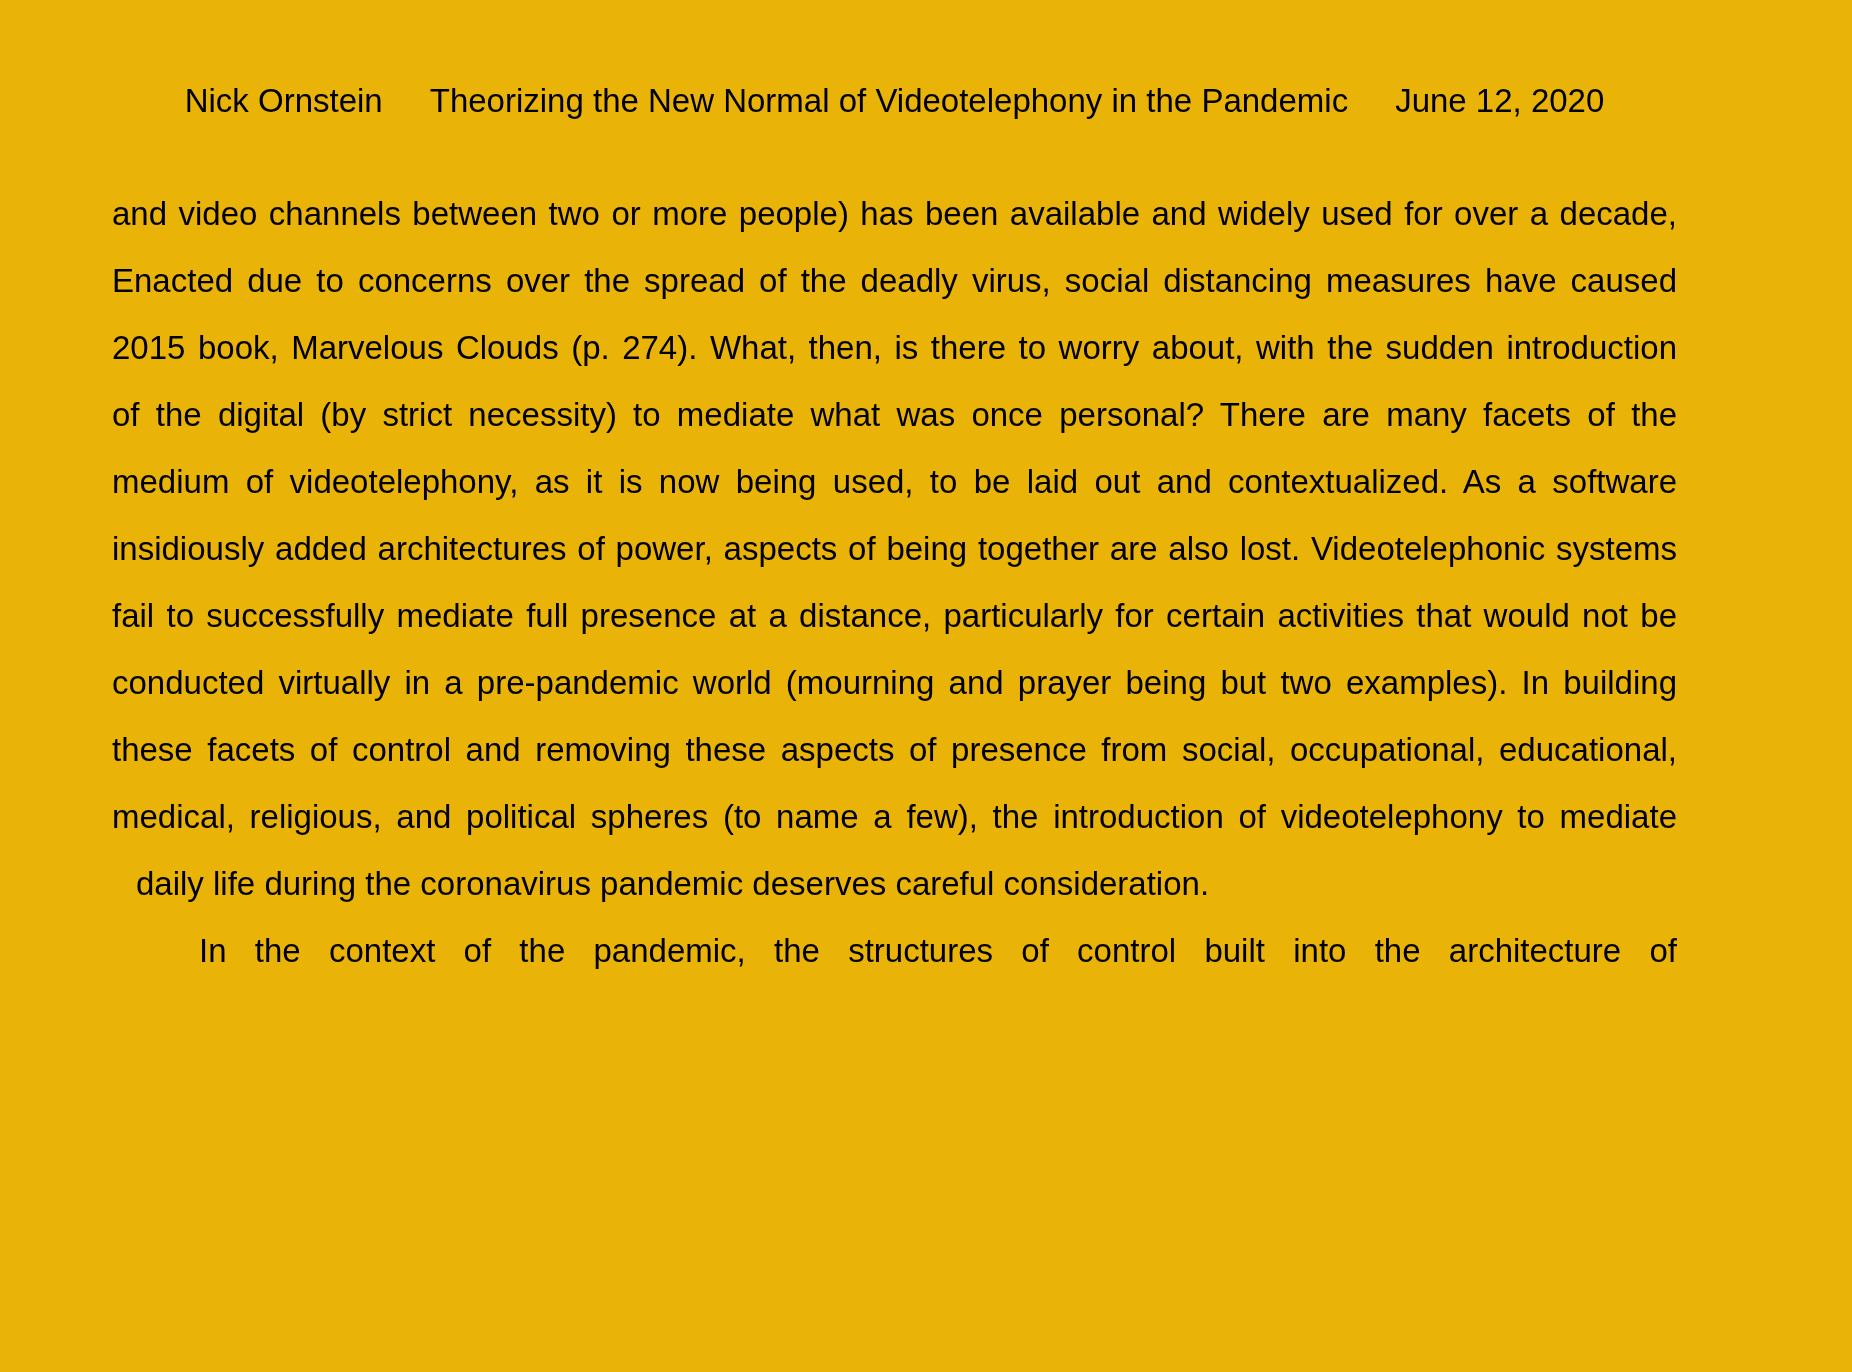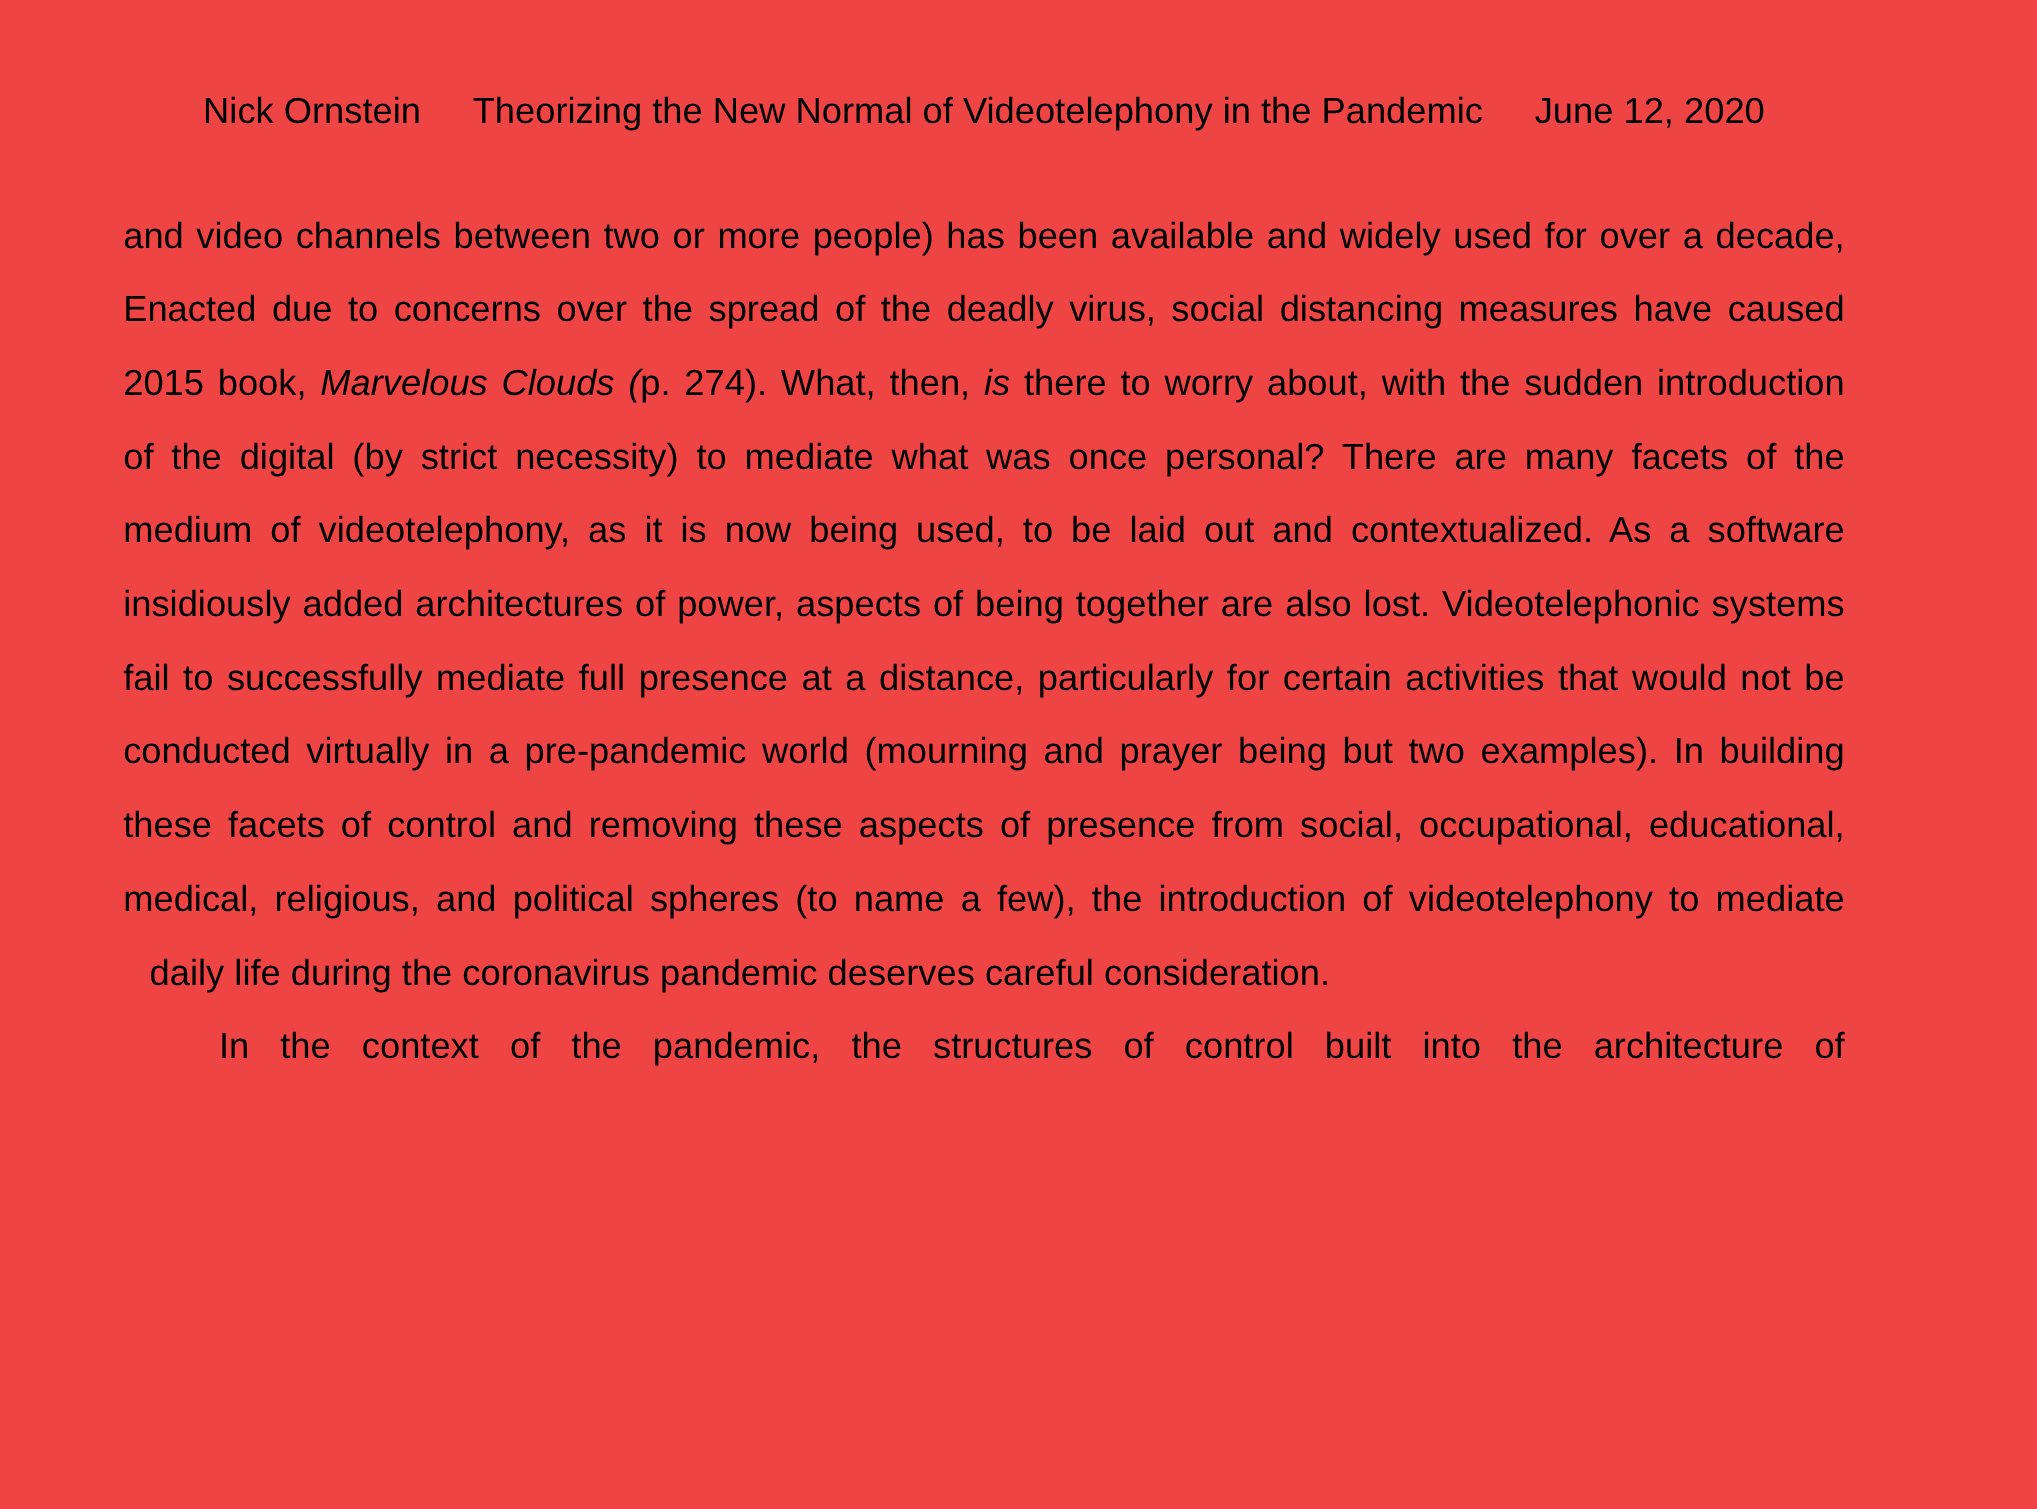--- a/index.html
+++ b/index.html
@@ -4,21 +4,21 @@
 <style>
   html, body {
     margin: 0;
     padding: 0;
     background: #ffffff;
   }
   .page {
     position: relative;
     width: 1852px;
     height: 1372px;
-    background: #ef4444;
+    background: #eab308;
     color: #000000;
     font-family: "Liberation Sans", sans-serif;
     overflow: hidden;
   }
   .doc-header {
     position: absolute;
     left: 112px;
     top: 67px;
     width: 1565px;
     font-size: 33px;
@@ -46,21 +46,20 @@
   }
   .ln.para-end {
     text-align: left;
     text-align-last: left;
     margin-left: 24px;
   }
   .indent {
     text-indent: 87px;
   }
   .it {
-    font-style: italic;
   }
 </style>
 </head>
 <body>
 
 <div class="page">
 
   <div class="doc-header"><span class="author">Nick Ornstein</span><span class="title">Theorizing the New Normal of Videotelephony in the Pandemic</span><span class="date">June 12, 2020</span></div>
 
   <div class="content">

